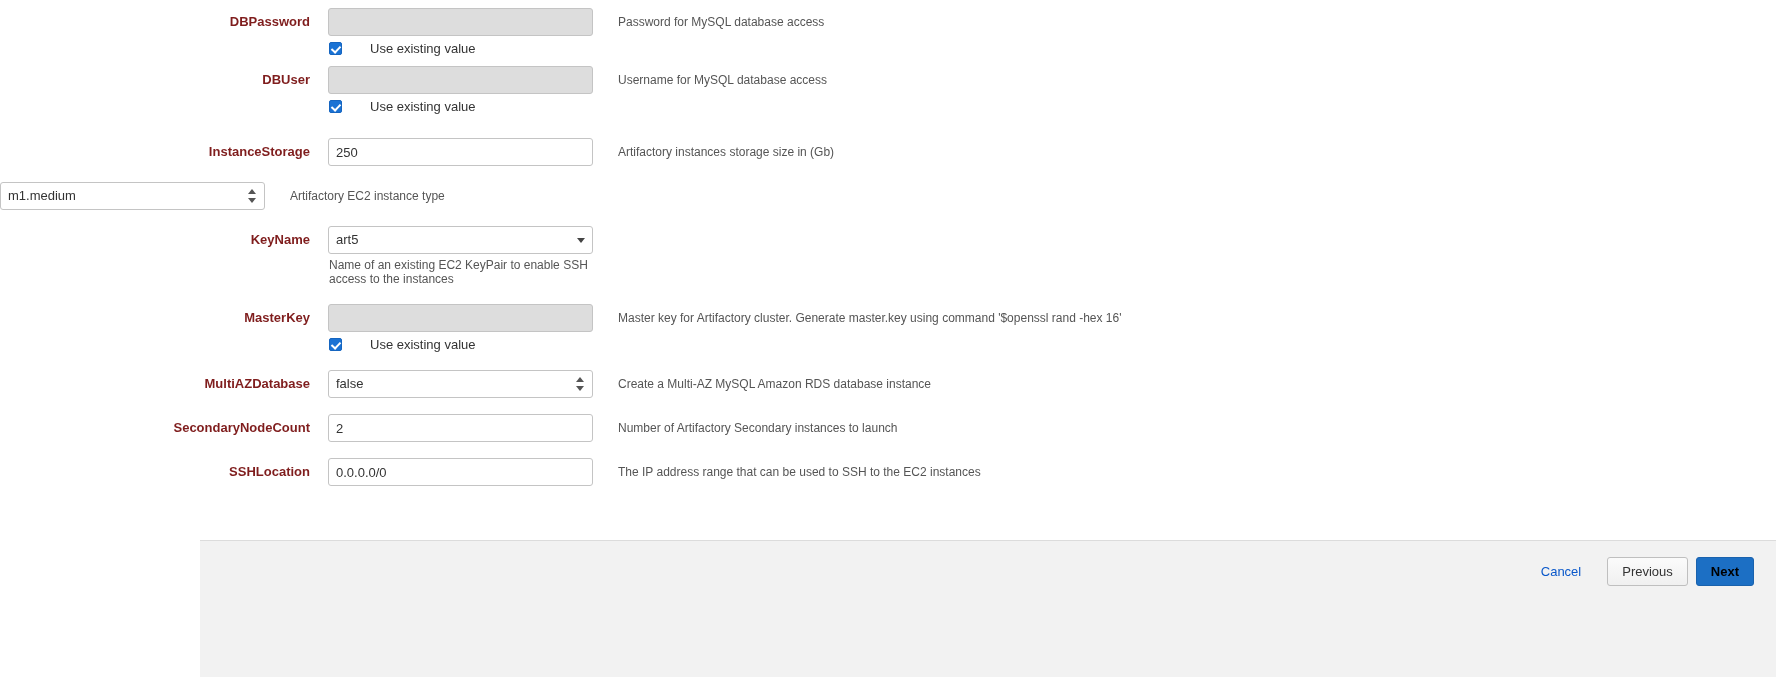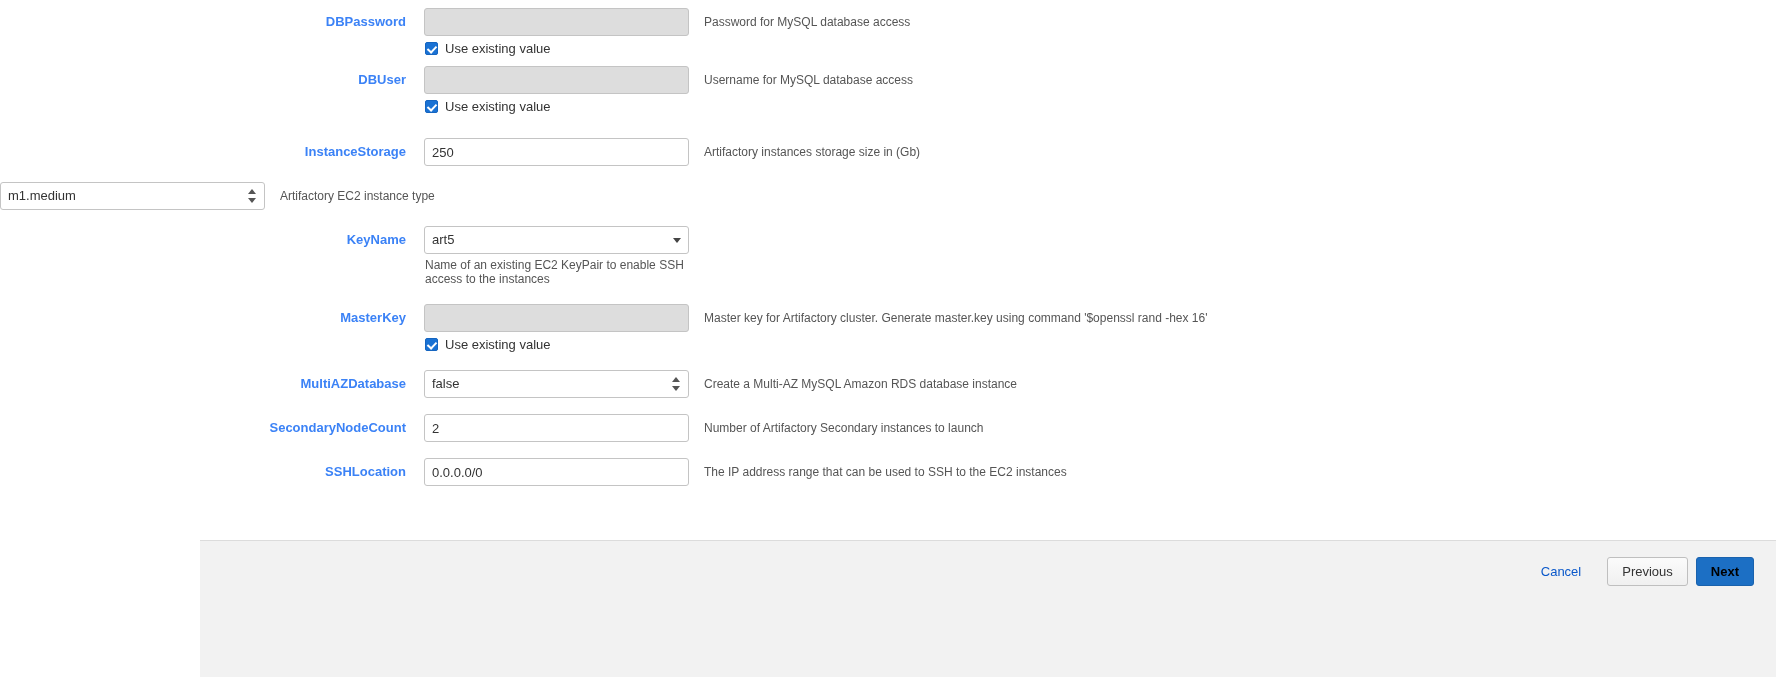--- a/index.html
+++ b/index.html
@@ -23,35 +23,35 @@
   .form-area {
     padding-top: 8px;
   }
   .row {
     display: flex;
     align-items: flex-start;
     margin-bottom: 0;
     min-height: 30px;
   }
   .label-col {
-    width: 424px;
+    width: 328px;
     text-align: right;
     padding-right: 18px;
     font-weight: bold;
     font-size: 13px;
-    color: #3b82f6;
+    color: #7f1d1d;
     line-height: 28px;
     white-space: nowrap;
   }
   .field-col {
     width: 266px;
     flex: 0 0 266px;
   }
   .desc-col {
-    padding-left: 14px;
+    padding-left: 24px;
     font-size: 12px;
     color: #555;
     line-height: 28px;
     white-space: nowrap;
   }
   input.text, .select-box, .drop-box {
     width: 265px;
     height: 28px;
     border: 1px solid #c4c4c4;
     border-radius: 3px;
@@ -102,20 +102,21 @@
     border-left: 4px solid transparent;
     border-right: 4px solid transparent;
     border-top: 5px solid #444;
   }
   .checkrow {
     display: flex;
     align-items: center;
     margin-top: 5px;
     margin-bottom: 10px;
     padding-left: 1px;
+    gap: 21px;
   }
   .cb {
     width: 13px;
     height: 13px;
     border-radius: 2px;
     background: #1a72d4;
     border: 1px solid #1565c0;
     position: relative;
     margin-right: 7px;
     flex: 0 0 13px;

